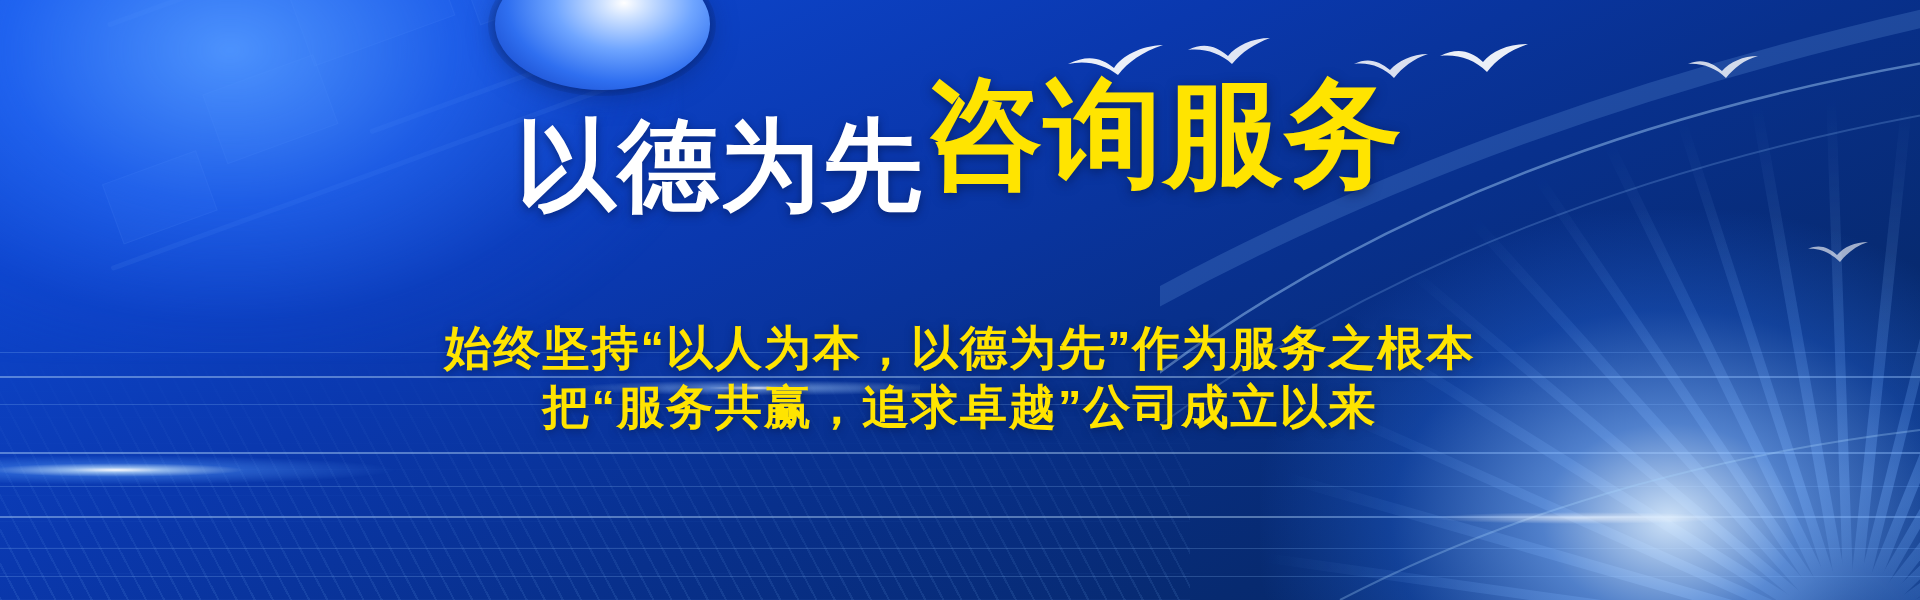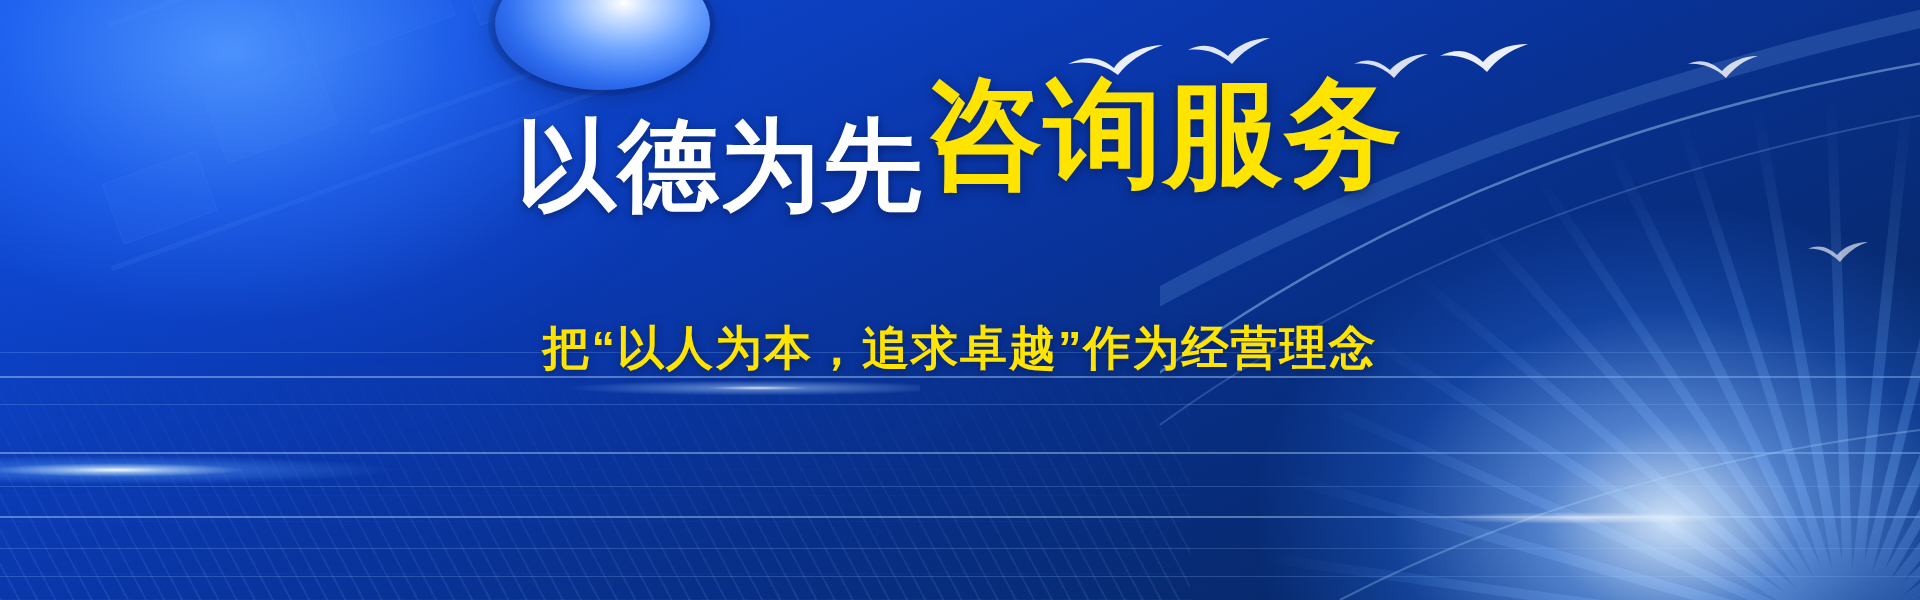--- a/index.html
+++ b/index.html
@@ -285,16 +285,17 @@
     <svg width="64" height="24" viewBox="0 0 64 24">
       <path d="M2 9 C 13 4, 22 7, 31 15 C 38 7, 49 2, 62 2 C 50 6, 41 13, 34 22 C 25 13, 13 8, 2 9 Z" fill="#ffffff" opacity="0.62"></path>
     </svg>
   </div>
 
   <div class="headline">
     <span class="hl-white">以德为先</span><span class="hl-yellow">咨询服务</span>
   </div>
 
   <div class="body-text">
-    <span class="bl bl3">把“以人为本，追求卓越”作为经营理念</span>
+    <span class="bl bl2">始终坚持“以人为本，以德为先”作为服务之根本</span>
+    <span class="bl bl3">把“服务共赢，追求卓越”公司成立以来</span>
   </div>
 
 </div>
 
 </body></html>

